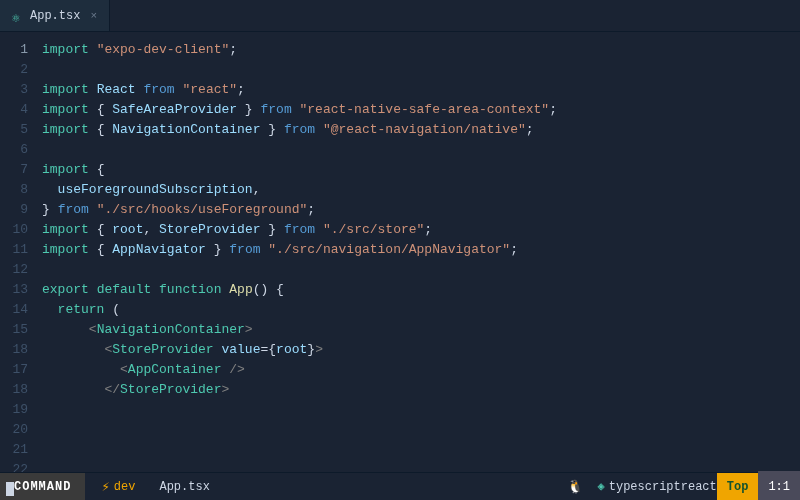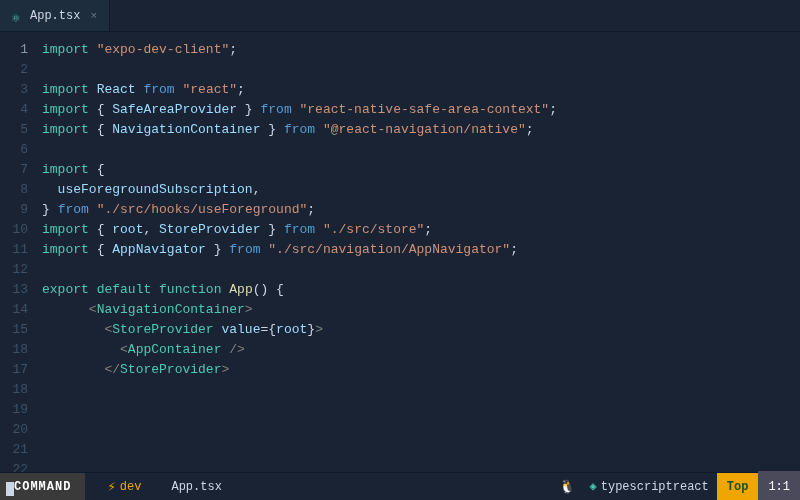--- a/index.html
+++ b/index.html
@@ -102,21 +102,21 @@
     .jsx-lt { color: #808080; }       
 
     
     #status-bar {
       height: 28px;
       background: #1a2333;
       border-top: 1px solid #0d1a2a;
       display: flex;
       align-items: center;
       flex-shrink: 0;
-      gap: 14px;
+      gap: 8px;
     }
     .status-mode {
       background: #3a3a3a;
       color: #ffffff;
       padding: 0 14px;
       height: 100%;
       display: flex;
       align-items: center;
       font-size: 12px;
       font-weight: bold;
@@ -248,20 +248,21 @@
     <div class="code-line"><span class="punct">}</span> <span class="kw2">from</span> <span class="str">"./src/hooks/useForeground"</span><span class="punct">;</span></div>
 
     <div class="code-line"><span class="kw">import</span> <span class="punct">{ </span><span class="imp">root</span><span class="punct">, </span><span class="imp">StoreProvider</span><span class="punct"> }</span> <span class="kw2">from</span> <span class="str">"./src/store"</span><span class="punct">;</span></div>
 
     <div class="code-line"><span class="kw">import</span> <span class="punct">{ </span><span class="imp">AppNavigator</span><span class="punct"> }</span> <span class="kw2">from</span> <span class="str">"./src/navigation/AppNavigator"</span><span class="punct">;</span></div>
 
     <div class="code-line"> </div>
 
     <div class="code-line"><span class="kw">export</span> <span class="kw">default</span> <span class="kw">function</span> <span class="fn">App</span><span class="punct">() {</span></div>
 
+    <div class="code-line">  <span class="kw">return</span> <span class="punct">(</span></div>
 
 
     <div class="code-line">      <span class="jsx-lt">&lt;</span><span class="tag">NavigationContainer</span><span class="jsx-lt">&gt;</span></div>
 
     <div class="code-line">        <span class="jsx-lt">&lt;</span><span class="tag">StoreProvider</span> <span class="attr">value</span><span class="punct">={</span><span class="imp">root</span><span class="punct">}</span><span class="jsx-lt">&gt;</span></div>
 
     <div class="code-line">          <span class="jsx-lt">&lt;</span><span class="tag">AppContainer</span> <span class="jsx-lt">/&gt;</span></div>
 
     <div class="code-line">        <span class="jsx-lt">&lt;/</span><span class="tag">StoreProvider</span><span class="jsx-lt">&gt;</span></div>
 
@@ -275,19 +276,19 @@
   <div class="status-git">
     <span style="color:#f0a500; font-size:14px;">⚡</span>
     <span>dev</span>
   </div>
   <div class="status-filename">
     <span>App.tsx</span>
   </div>
   <div class="status-right">
     <span class="status-linux">🐧</span>
     <span class="status-ts" style="color:#4ec9b0;">◈</span>
-    <span style="color:#cdd6e4; font-size:12px; padding-right:8px;">typescriptreact</span>
+    <span style="color:#cdd6e4; font-size:12px; ">typescriptreact</span>
     <div class="status-top">Top</div>
     <div class="status-pos">1:1</div>
   </div>
 </div>
 
 <div id="terminal-cursor"></div>
 
 </body></html>

